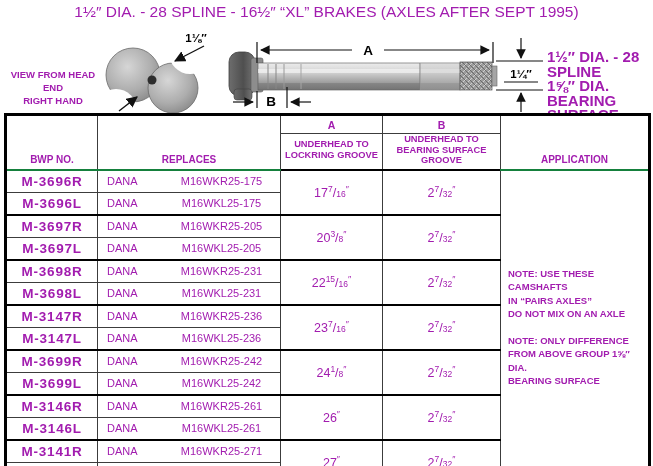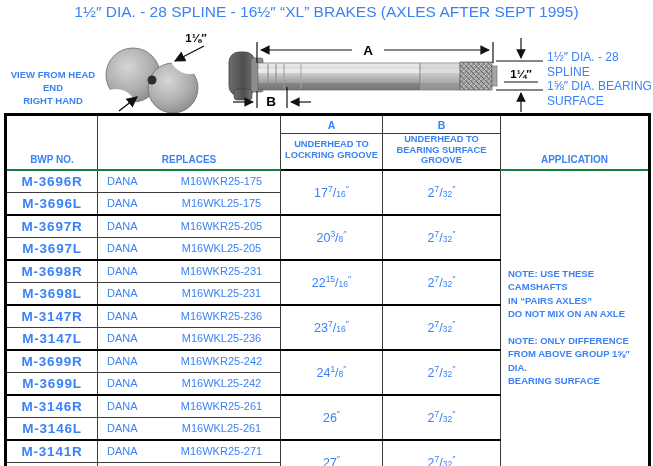--- a/index.html
+++ b/index.html
@@ -1,25 +1,25 @@
 <!DOCTYPE html>
 <html><head>
 <meta charset="utf-8">
 <style>
   html,body{margin:0;padding:0;background:#fff;}
   #page{position:relative;width:653px;height:466px;background:#fff;overflow:hidden;
-        font-family:"Liberation Sans",sans-serif;color:#3b82f6;}
+        font-family:"Liberation Sans",sans-serif;color:#a21caf;}
   .title{position:absolute;top:3px;left:0;right:0;text-align:center;
          font-size:15.5px;font-weight:400;letter-spacing:0px;}
   .xtralife{position:absolute;left:3px;top:37px;width:120px;
             font-weight:700;font-size:15px;letter-spacing:.3px;}
   .viewlabel{position:absolute;left:0px;top:68px;width:106px;text-align:center;
              font-weight:700;font-size:9.5px;line-height:13px;}
   .spec{position:absolute;left:547px;top:50px;width:106px;
-        font-weight:400;font-size:12px;line-height:14.5px;}
+        font-weight:700;font-size:15px;line-height:14.5px;}
   svg.diagram{position:absolute;left:0;top:25px;}
   svg text{font-family:"Liberation Sans",sans-serif;fill:#000;}
   .dimlabel{font-weight:700;font-size:13.5px;}
   .dimlabel-sm{font-weight:700;font-size:11.5px;}
 
   table.spec-table{position:absolute;left:4px;top:113px;width:645px;
        border-collapse:collapse;table-layout:fixed;background:#fff;
        border:3px solid #000;}
   .spec-table th,.spec-table td{border:1px solid #3c3c3c;padding:0;overflow:hidden;}
   .spec-table thead th{font-weight:700;}

